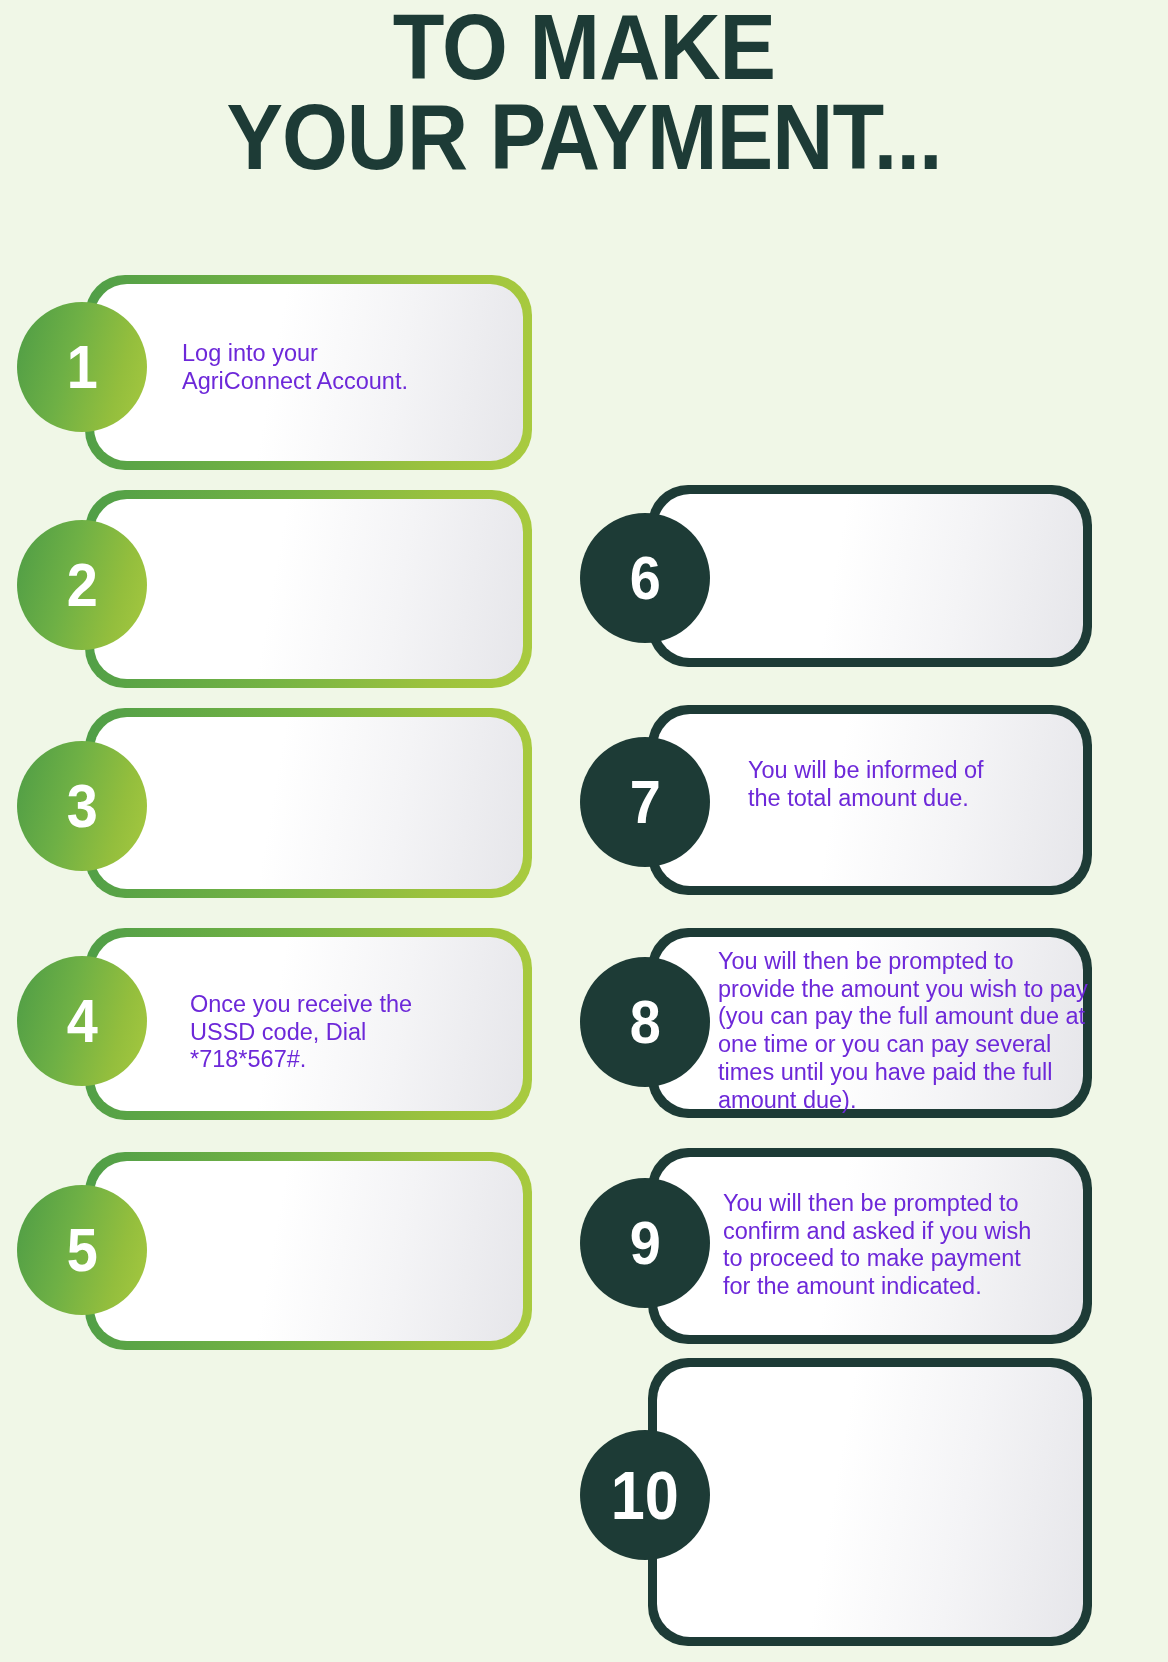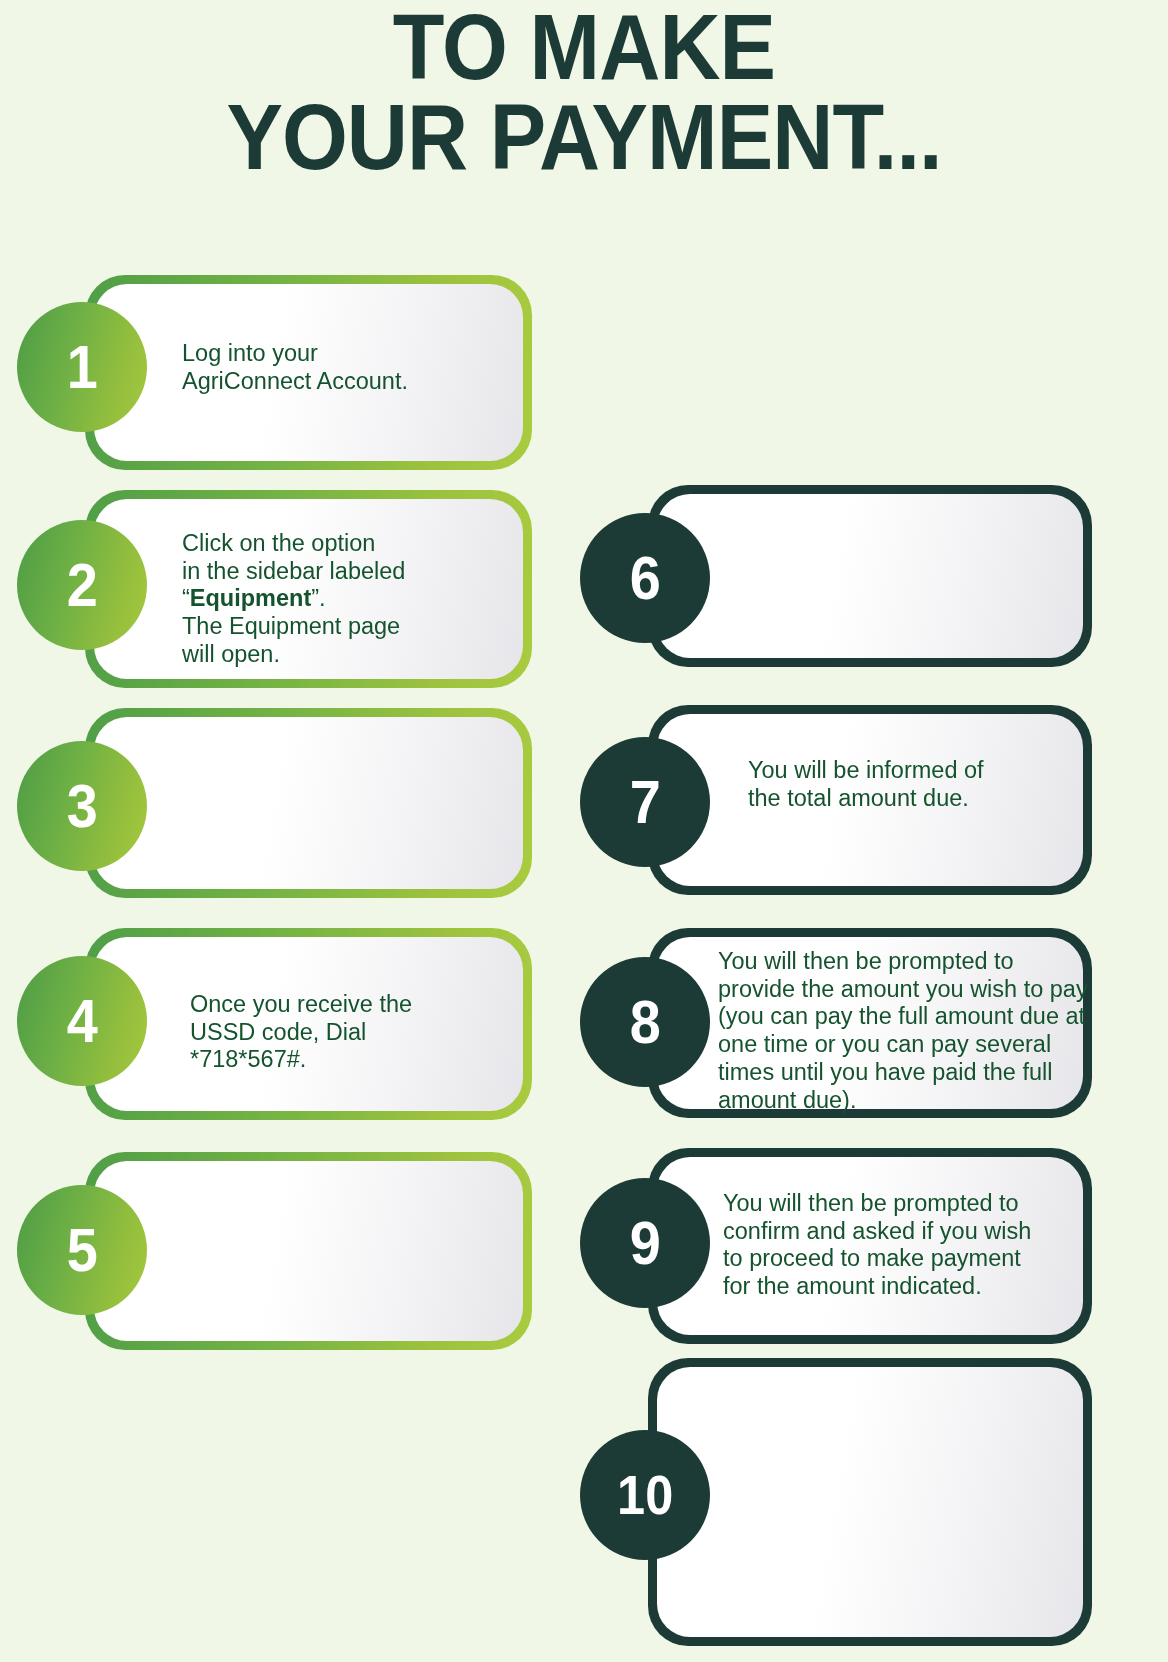--- a/index.html
+++ b/index.html
@@ -89,21 +89,21 @@
   .bubble span {
     display: block;
     line-height: 1;
     transform: scaleX(0.9);
   }
 
   
   .body-text {
     position: absolute;
     z-index: 4;
-    color: #14532d;
+    color: #6d28d9;
     font-size: 23.5px;
     line-height: 1.18;
     white-space: pre-line;
     font-weight: normal;
   }
   .body-text b { font-weight: bold; }
 
   
   .col-left  { left: 85px;  width: 447px; }
   .col-right { left: 648px; width: 444px; }
@@ -126,21 +126,21 @@
   #step-2 .bubble  { width: 130px; height: 130px; left: -68px; top: 30px;  font-size: 62px; }
   #step-3 .bubble  { width: 130px; height: 130px; left: -68px; top: 33px;  font-size: 62px; }
   #step-4 .bubble  { width: 130px; height: 130px; left: -68px; top: 28px;  font-size: 62px; }
   #step-5 .bubble  { width: 130px; height: 130px; left: -68px; top: 33px;  font-size: 62px; }
 
   
   #step-6  .bubble { width: 130px; height: 130px; left: -68px; top: 28px;  font-size: 62px; }
   #step-7  .bubble { width: 130px; height: 130px; left: -68px; top: 32px;  font-size: 62px; }
   #step-8  .bubble { width: 130px; height: 130px; left: -68px; top: 29px;  font-size: 62px; }
   #step-9  .bubble { width: 130px; height: 130px; left: -68px; top: 30px;  font-size: 62px; }
-  #step-10 .bubble { width: 130px; height: 130px; left: -68px; top: 72px;  font-size: 56px; }
+  #step-10 .bubble { width: 130px; height: 130px; left: -68px; top: 72px;  font-size: 68px; }
 
   
   #step-1 .body-text  { left: 97px; top: 65px;  width: 330px; }
   #step-2 .body-text  { left: 97px; top: 40px;  width: 340px; }
   #step-3 .body-text  { left: 65px; top: 18px;  width: 370px; }
   #step-4 .body-text  { left: 105px; top: 63px; width: 330px; }
   #step-5 .body-text  { left: 97px; top: 40px;  width: 335px; }
 
   
   #step-6  .body-text { left: 110px; top: 42px; width: 320px; }
@@ -170,25 +170,20 @@
 AgriConnect Account.</div>
   </div>
 
   <div class="step col-left green" id="step-2">
     <div class="card">
       <div class="card-inner"></div>
     </div>
     <div class="bubble">
       <span>2</span>
     </div>
-    <div class="body-text"><span>Click on the option
-in the sidebar labeled
-“</span><b>Equipment</b><span>”.
-The Equipment page
-will open.</span></div>
   </div>
 
   <div class="step col-left green" id="step-3">
     <div class="card">
       <div class="card-inner"></div>
     </div>
     <div class="bubble">
       <span>3</span>
     </div>
   </div>

